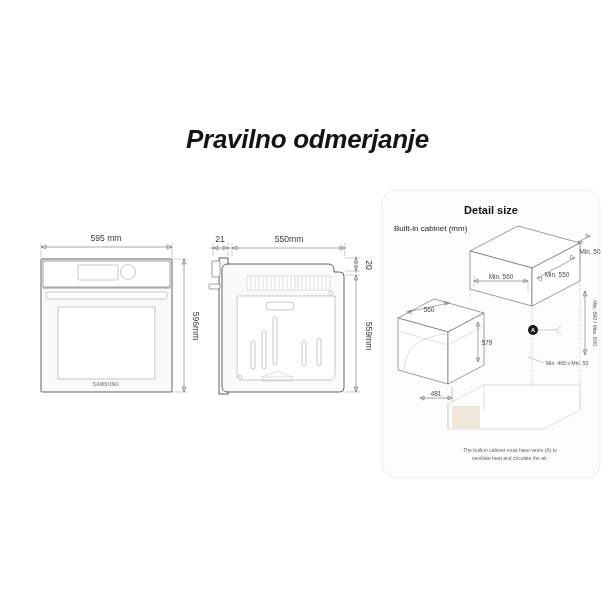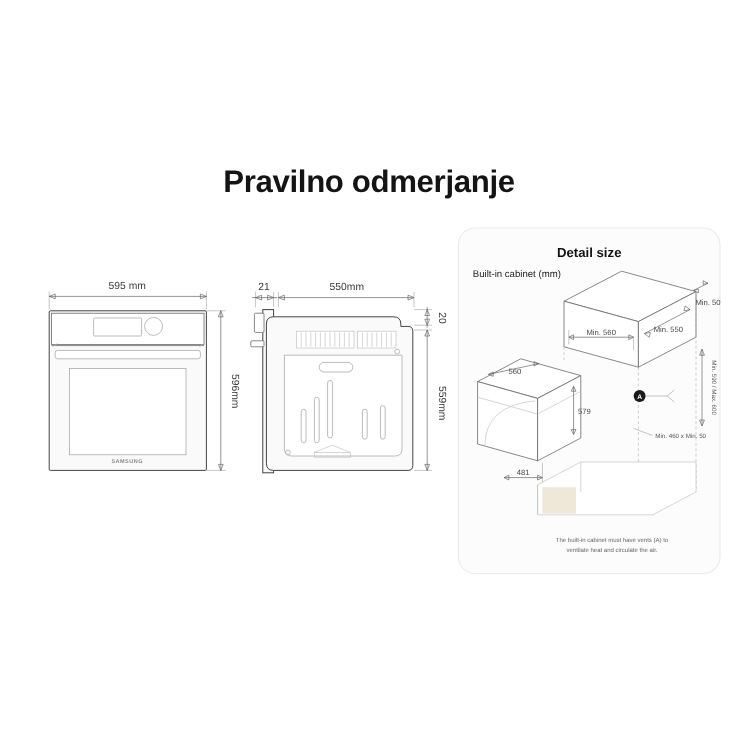--- a/index.html
+++ b/index.html
@@ -18,27 +18,28 @@
   }
   #page {
     position: relative;
     width: 615px;
     height: 615px;
     background: #ffffff;
   }
   .page-title {
     position: absolute;
     left: 0;
-    top: 136px;
+    top: 124px;
     width: 615px;
     text-align: center;
     font-size: 26px;
     font-weight: 700;
     letter-spacing: -0.3px;
     color: #141414;
+    font-style: italic;
   }
   svg.figure {
     position: absolute;
     left: 0;
     top: 0;
     width: 615px;
     height: 615px;
   }
   .dimtext {
     font-family: "Liberation Sans", sans-serif;

